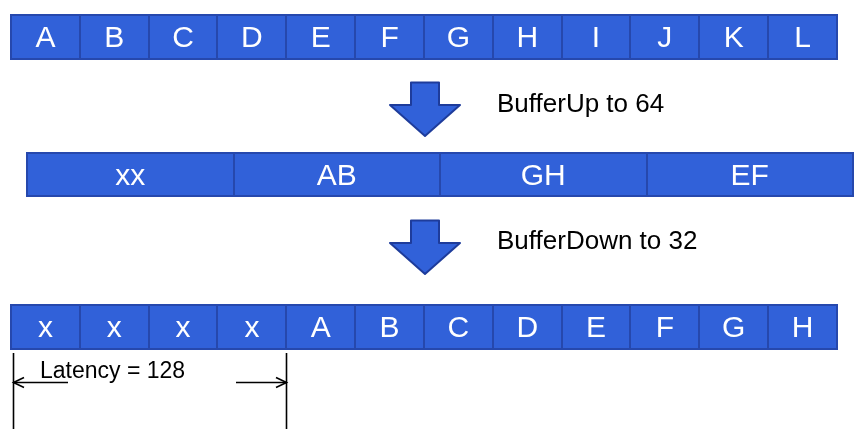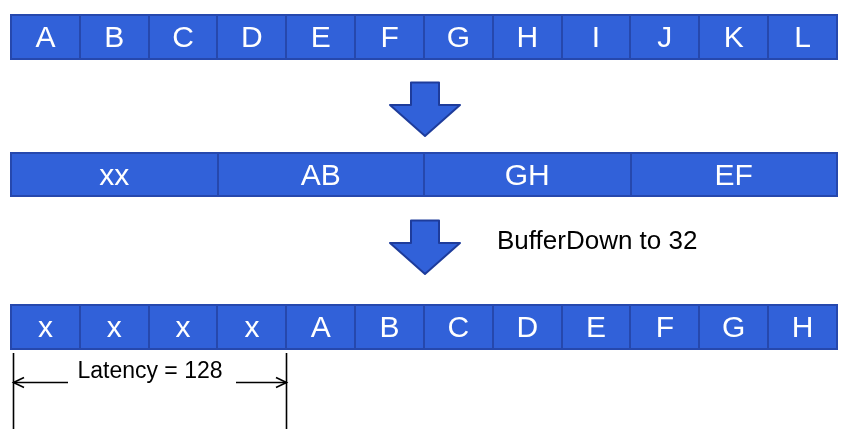--- a/index.html
+++ b/index.html
@@ -29,21 +29,21 @@
     background:var(--cell-fill);
     border:2px solid var(--cell-border);
     border-left:none;
     display:flex;align-items:center;justify-content:center;
     color:var(--cell-text);
     font-size:30px;
     box-sizing:border-box;
   }
   .brow .cell:first-child{border-left:2px solid var(--cell-border);}
   #row-input{top:14px;height:46px;}
-  #row-bufferup{top:152px;height:45px;}
+  #row-bufferup{top:152px;height:45px;margin-left:16px;}
   #row-bufferdown{top:304px;height:46px;}
 
   .down-arrow{position:absolute;left:388px;width:74px;height:57px;}
   .down-arrow polygon{
     fill:var(--arrow-fill);
     stroke:var(--arrow-border);
     stroke-width:2;
     stroke-linejoin:round;
   }
   #arrow-bufferup{top:81px;}
@@ -58,21 +58,20 @@
   #label-bufferdown{top:225px;}
 
   .latency-svg{position:absolute;left:0;top:348px;width:300px;height:86px;}
   .latency-svg line, .latency-svg polyline{
     stroke:var(--annotation-text);
     stroke-width:1.6;
     fill:none;
   }
   .latency-text{
     position:absolute;left:40px;top:355px;width:220px;
-    text-align:center;
     color:var(--annotation-text);
     font-size:23px;line-height:30px;
   }
 </style>
 </head>
 <body>
 
 <div class="canvas">
 
   <div class="brow" id="row-input">
@@ -86,20 +85,21 @@
       <div class="cell">H</div>
       <div class="cell">I</div>
       <div class="cell">J</div>
       <div class="cell">K</div>
       <div class="cell">L</div>
     </div>
 
   <svg class="down-arrow" id="arrow-bufferup" viewBox="0 0 74 57" xmlns="http://www.w3.org/2000/svg">
     <polygon points="23,1.5 51,1.5 51,24 72,24 37,55 2,24 23,24"></polygon>
   </svg>
+  <div class="step-label" id="label-bufferup">BufferUp to 64</div>
 
   <div class="brow" id="row-bufferup">
       <div class="cell">xx</div>
       <div class="cell">AB</div>
       <div class="cell">GH</div>
       <div class="cell">EF</div>
     </div>
 
   <svg class="down-arrow" id="arrow-bufferdown" viewBox="0 0 74 57" xmlns="http://www.w3.org/2000/svg">
     <polygon points="23,1.5 51,1.5 51,24 72,24 37,55 2,24 23,24"></polygon>

